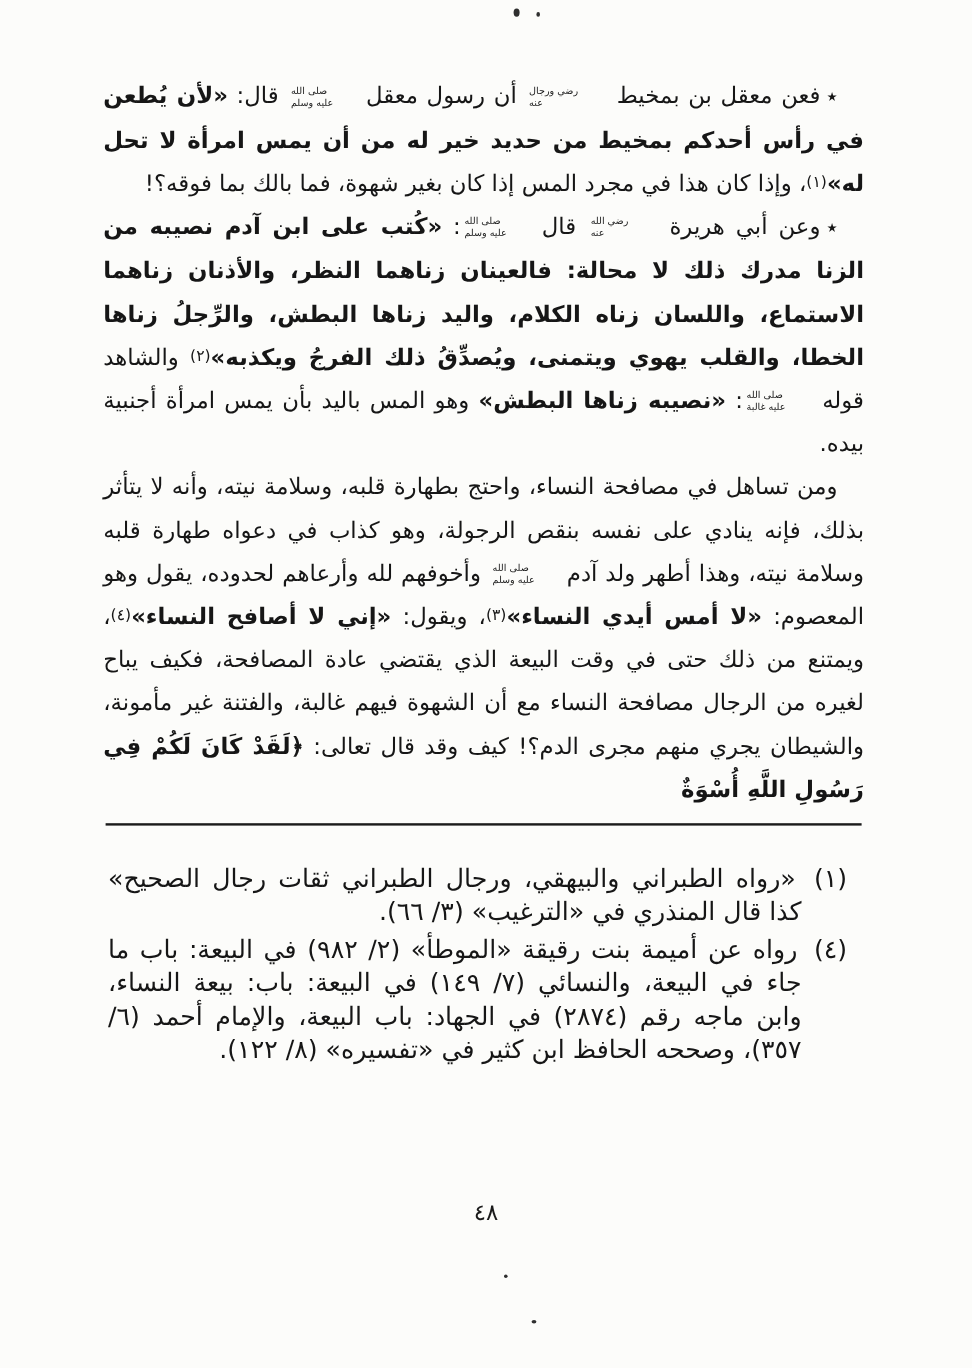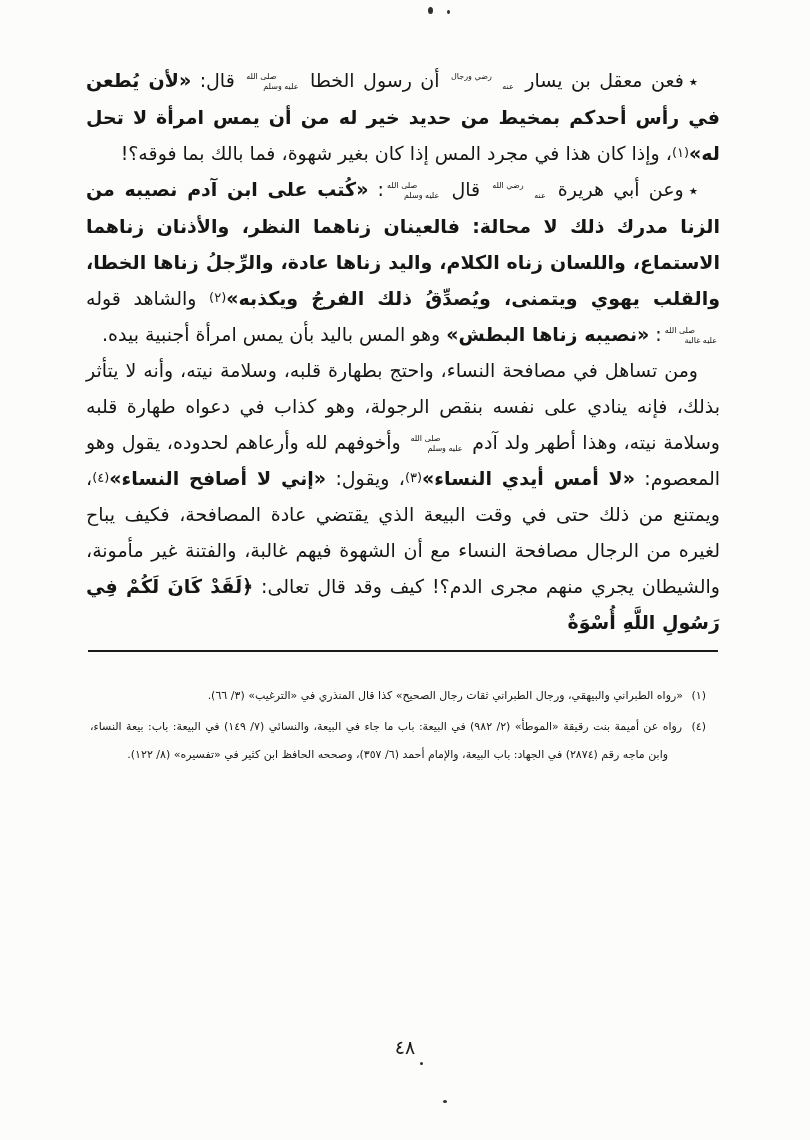--- a/index.html
+++ b/index.html
@@ -21,60 +21,60 @@
     line-height: 36px;
   }
   .para { margin: 0; text-indent: 22px; }
   .run-bold { font-weight: bold; }
   .marker { font-weight: bold; margin-left: 5px; font-size: 17px; }
   .fn-ref { font-size: 13px; vertical-align: 3px; font-weight: normal; }
   .honorific {
     display: inline-block;
     font-size: 8px;
     line-height: 1.2;
-    text-align: right;
+    text-align: left;
     vertical-align: middle;
     white-space: pre-line;
     margin: 0 3px;
   }
   .separator {
     border: none;
     border-top: 2px solid #1b1b1b;
     margin: 10px 2px 30px 2px;
   }
   .footnotes {
     padding: 0 14px 0 4px;
     text-align: justify;
-    font-size: 11px;
+    font-size: 21px;
     line-height: 28px;
     direction: rtl;
   }
   .footnote { margin: 0 0 3px; padding-right: 38px; text-indent: -38px; }
   .fn-num { margin-left: 5px; }
   .page-number {
     position: absolute;
-    top: 1036px; left: 0;
+    top: 1000px; left: 0;
     width: 100%;
     text-align: center;
     font-size: 19px;
     color: #1a1a1a;
   }
   .speck { position: absolute; background: #2f2f2f; border-radius: 50%; }
 </style>
 </head>
 <body>
 
 <div class="content">
   <div class="main-text" id="main-text">
-      <p class="para"><span class="marker">٭</span><span class="run">فعن معقل بن يسار </span><span class="honorific">رضي ورجال
-عنه</span><span class="run"> أن رسول الخطا </span><span class="honorific">صلى الله
+      <p class="para"><span class="marker">٭</span><span class="run">فعن معقل بن بمخيط </span><span class="honorific">رضي ورجال
+عنه</span><span class="run"> أن رسول معقل </span><span class="honorific">صلى الله
 عليه وسلم</span><span class="run"> قال: </span><span class="run-bold">«لأن يُطعن في رأس أحدكم بمخيط من حديد خير له من أن يمس امرأة لا تحل له»</span><span class="fn-ref">(١)</span><span class="run">، وإذا كان هذا في مجرد المس إذا كان بغير شهوة، فما بالك بما فوقه؟!</span></p>
       <p class="para"><span class="marker">٭</span><span class="run">وعن أبي هريرة </span><span class="honorific">رضي الله
 عنه</span><span class="run"> قال </span><span class="honorific">صلى الله
-عليه وسلم</span><span class="run">: </span><span class="run-bold">«كُتب على ابن آدم نصيبه من الزنا مدرك ذلك لا محالة: فالعينان زناهما النظر، والأذنان زناهما الاستماع، واللسان زناه الكلام، واليد زناها عادة، والرِّجلُ زناها الخطا، والقلب يهوي ويتمنى، ويُصدِّقُ ذلك الفرجُ ويكذبه»</span><span class="fn-ref">(٢)</span><span class="run"> والشاهد قوله </span><span class="honorific">صلى الله
+عليه وسلم</span><span class="run">: </span><span class="run-bold">«كُتب على ابن آدم نصيبه من الزنا مدرك ذلك لا محالة: فالعينان زناهما النظر، والأذنان زناهما الاستماع، واللسان زناه الكلام، واليد زناها البطش، والرِّجلُ زناها الخطا، والقلب يهوي ويتمنى، ويُصدِّقُ ذلك الفرجُ ويكذبه»</span><span class="fn-ref">(٢)</span><span class="run"> والشاهد قوله </span><span class="honorific">صلى الله
 عليه غالبة</span><span class="run">: </span><span class="run-bold">«نصيبه زناها البطش»</span><span class="run"> وهو المس باليد بأن يمس امرأة أجنبية بيده.</span></p>
       <p class="para"><span class="run">ومن تساهل في مصافحة النساء، واحتج بطهارة قلبه، وسلامة نيته، وأنه لا يتأثر بذلك، فإنه ينادي على نفسه بنقص الرجولة، وهو كذاب في دعواه طهارة قلبه وسلامة نيته، وهذا أطهر ولد آدم </span><span class="honorific">صلى الله
 عليه وسلم</span><span class="run"> وأخوفهم لله وأرعاهم لحدوده، يقول وهو المعصوم: </span><span class="run-bold">«لا أمس أيدي النساء»</span><span class="fn-ref">(٣)</span><span class="run">، ويقول: </span><span class="run-bold">«إني لا أصافح النساء»</span><span class="fn-ref">(٤)</span><span class="run">، ويمتنع من ذلك حتى في وقت البيعة الذي يقتضي عادة المصافحة، فكيف يباح لغيره من الرجال مصافحة النساء مع أن الشهوة فيهم غالبة، والفتنة غير مأمونة، والشيطان يجري منهم مجرى الدم؟! كيف وقد قال تعالى: </span><span class="run-bold">﴿لَقَدْ كَانَ لَكُمْ فِي رَسُولِ اللَّهِ أُسْوَةٌ</span></p>
     </div>
   <hr class="separator">
   <div class="footnotes" id="footnotes">
       <p class="footnote"><span class="fn-num">(١)</span><span class="fn-text"> «رواه الطبراني والبيهقي، ورجال الطبراني ثقات رجال الصحيح» كذا قال المنذري في «الترغيب» (٣/ ٦٦).</span></p>
       <p class="footnote"><span class="fn-num">(٤)</span><span class="fn-text"> رواه عن أميمة بنت رقيقة «الموطأ» (٢/ ٩٨٢) في البيعة: باب ما جاء في البيعة، والنسائي (٧/ ١٤٩) في البيعة: باب: بيعة النساء، وابن ماجه رقم (٢٨٧٤) في الجهاد: باب البيعة، والإمام أحمد (٦/ ٣٥٧)، وصححه الحافظ ابن كثير في «تفسيره» (٨/ ١٢٢).</span></p>
     </div>
 </div>

